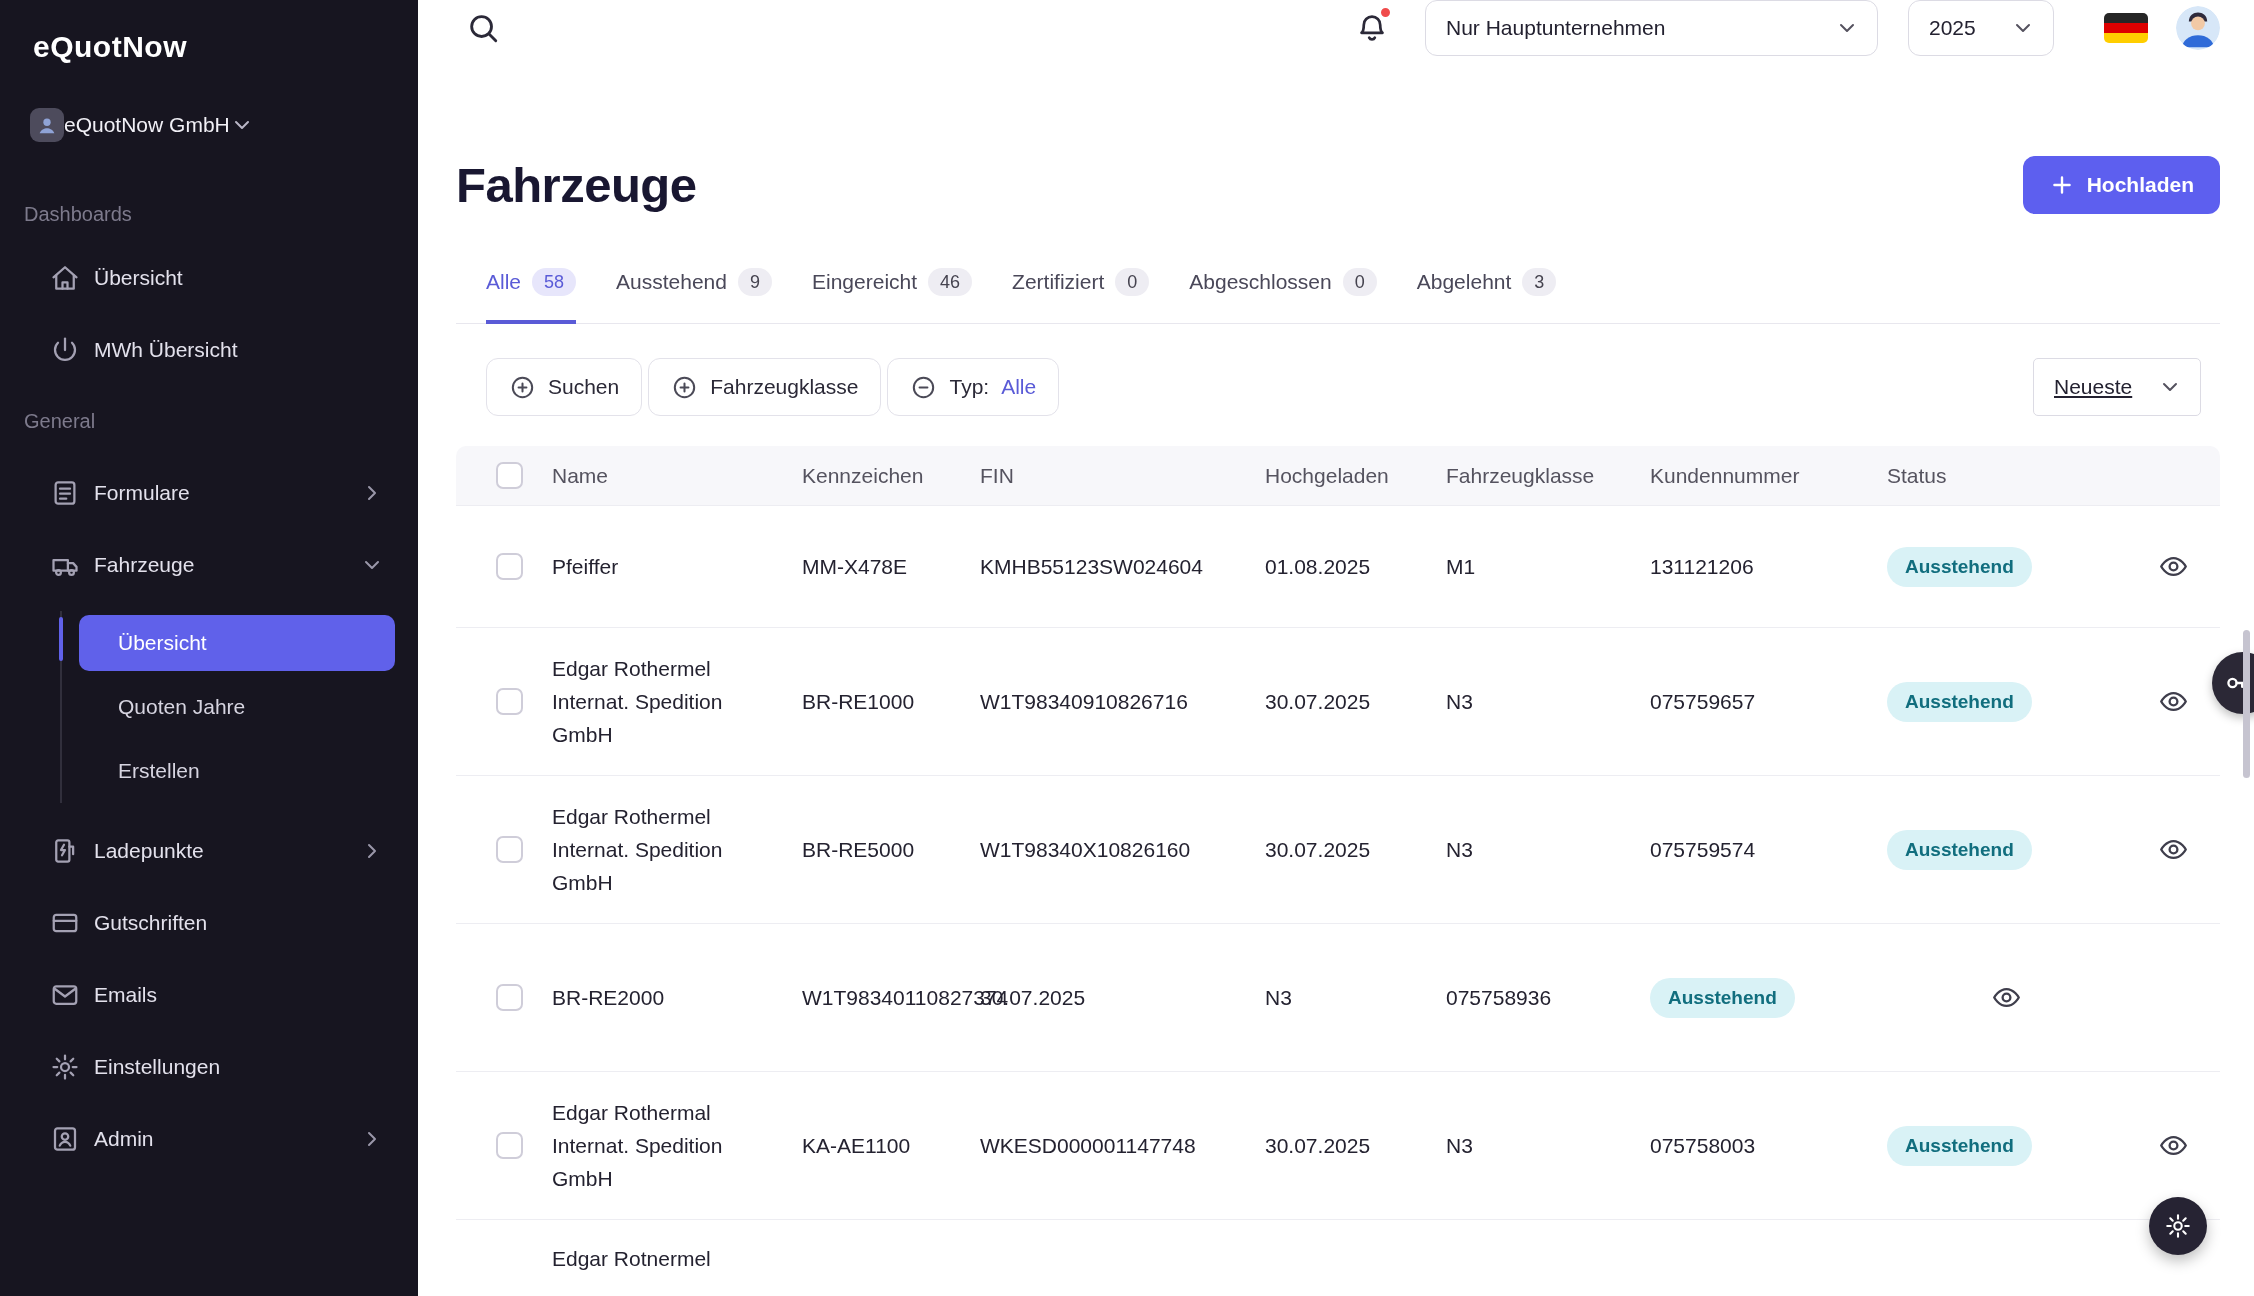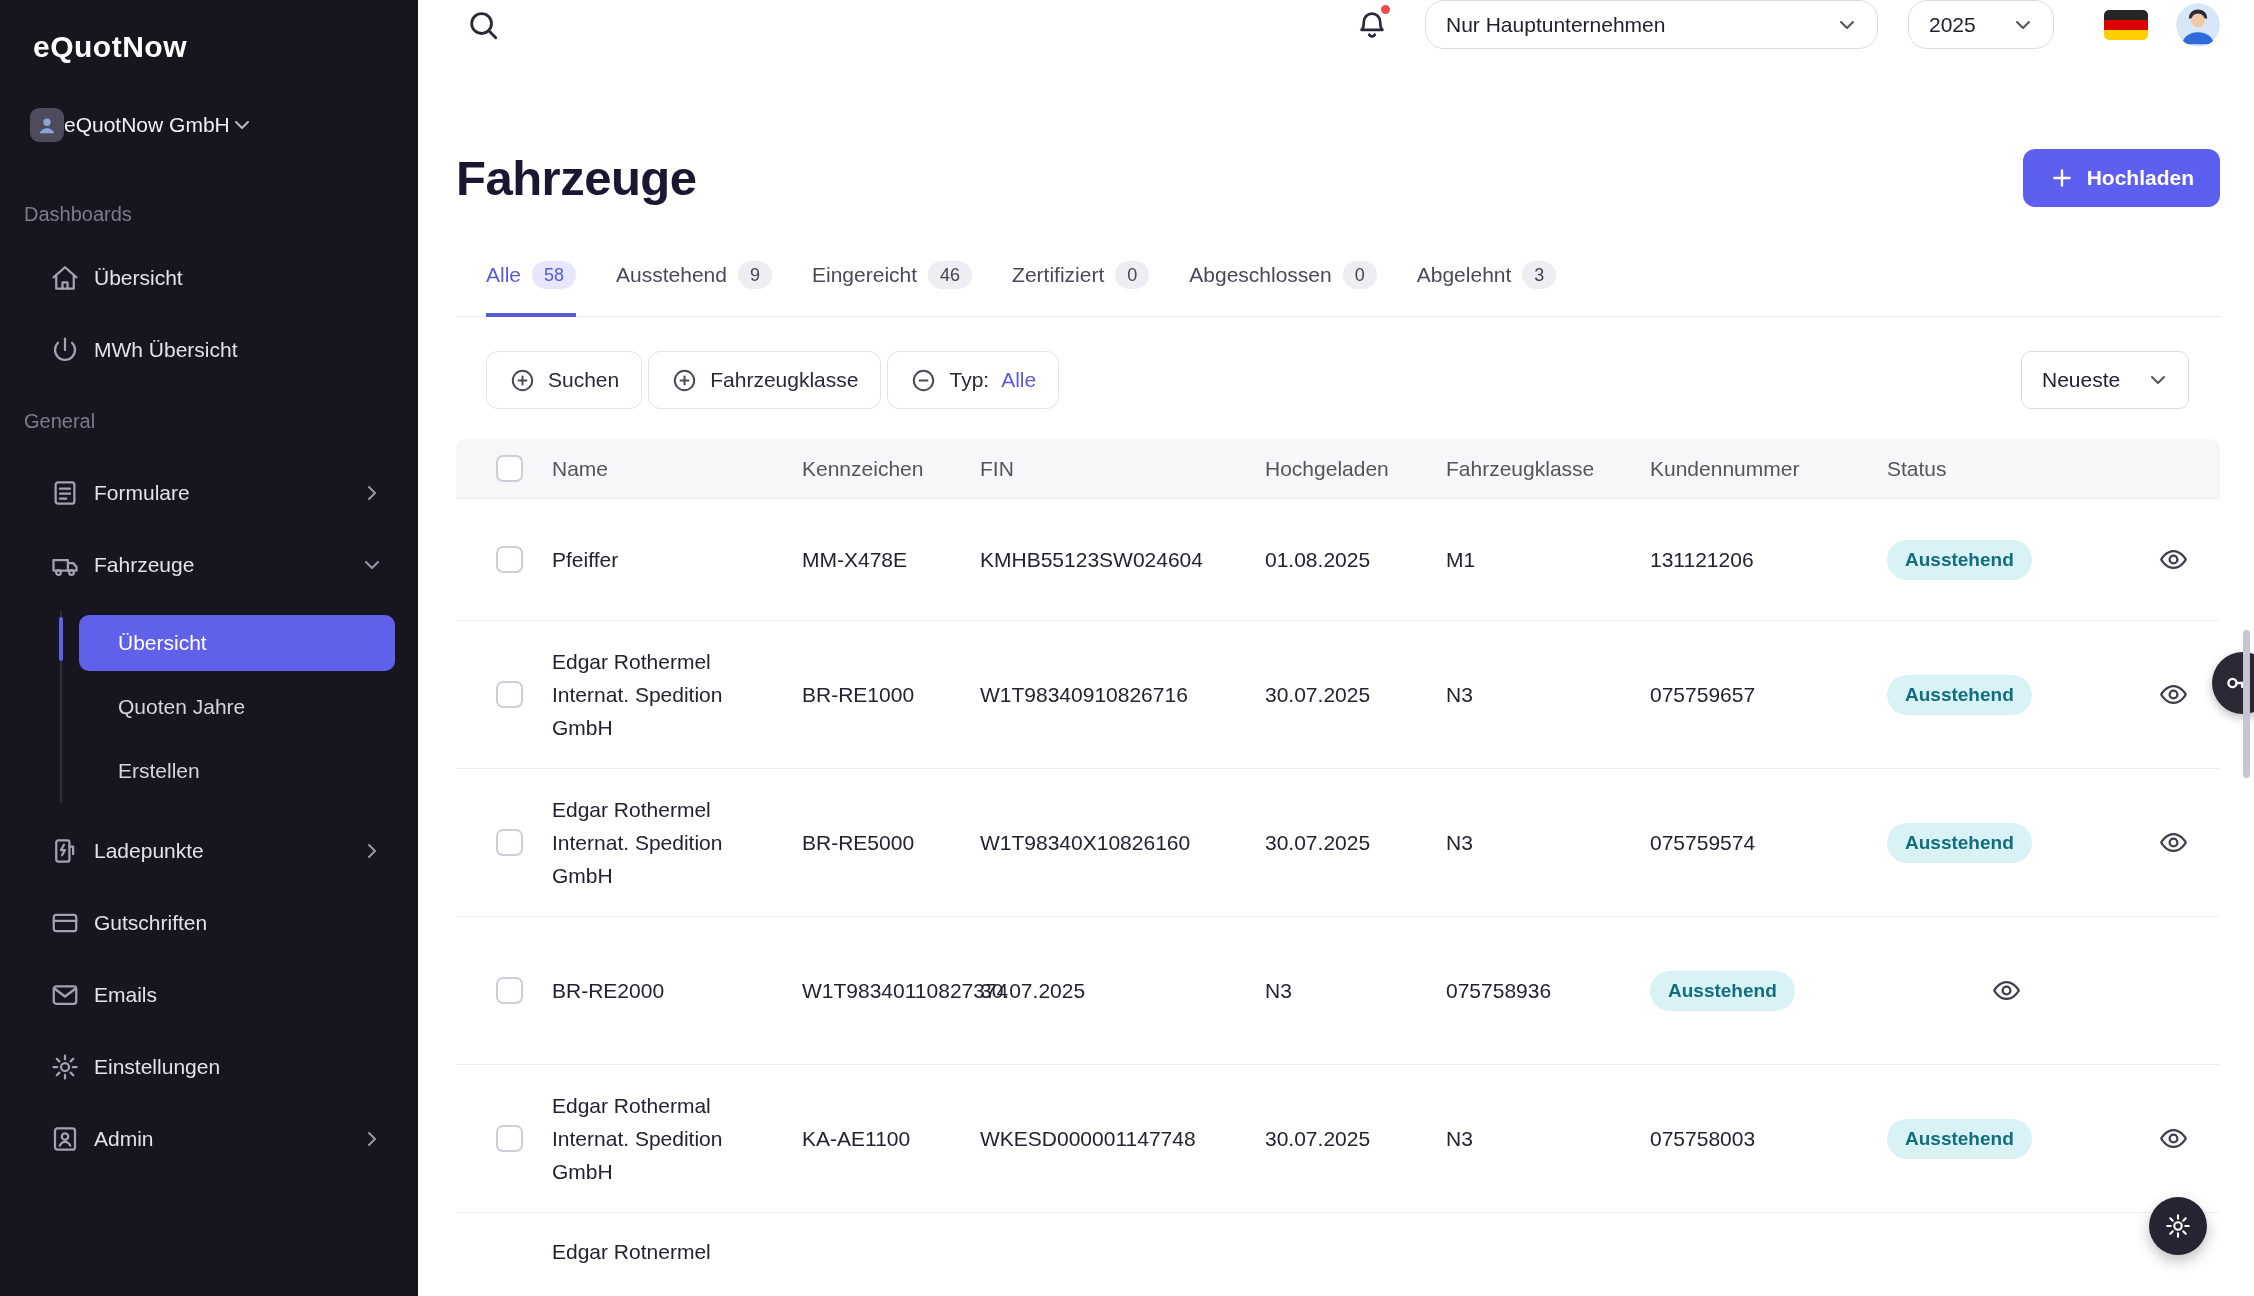--- a/index.html
+++ b/index.html
@@ -30,21 +30,21 @@
 
   
   .main { flex:1; display:flex; flex-direction:column; min-width:0; }
   .topbar { height:84px; display:flex; align-items:center; padding:0 34px 0 48px; }
   .icon-plain { background:none; border:none; cursor:pointer; display:flex; align-items:center; color:#2b2938; }
   .search-btn svg { width:34px; height:34px; }
   .topbar-right { margin-left:auto; display:flex; align-items:center; }
   .bell-wrap { position:relative; margin-right:36px; }
   .bell-wrap svg { width:34px; height:34px; color:#2b2938; }
   .bell-dot { position:absolute; top:-6px; right:-4px; width:15px; height:15px; border-radius:50%; background:#f04b4b; border:3px solid #ffffff; }
-  .select { display:flex; align-items:center; justify-content:space-between; border:1px solid #dcdbe4; border-radius:19px; height:49px; padding:0 18px 0 20px; font-size:21px; color:#232130; cursor:pointer; background:#fff; }
+  .select { display:flex; align-items:center; justify-content:space-between; border:1px solid #dcdbe4; border-radius:12px; height:56px; padding:0 18px 0 20px; font-size:21px; color:#232130; cursor:pointer; background:#fff; }
   .select svg { width:24px; height:24px; color:#55525f; }
   .select.company-filter { width:453px; margin-right:30px; }
   .select.year { width:146px; margin-right:50px; }
   .flag { width:44px; height:30px; border-radius:5px; overflow:hidden; display:flex; flex-direction:column; cursor:pointer; margin-right:28px; flex-shrink:0; }
   .flag div { flex:1; }
   .flag .b { background:#262626; } .flag .r { background:#dd0000; } .flag .g { background:#ffce00; }
   .avatar { width:44px; height:44px; border-radius:50%; overflow:hidden; cursor:pointer; flex-shrink:0; }
 
   .content { padding:100px 34px 0 38px; }
   .title-row { display:flex; align-items:center; justify-content:space-between; }
@@ -55,21 +55,21 @@
   .tabs { display:flex; gap:40px; margin-top:54px; padding-left:30px; border-bottom:1px solid #e8e7ee; }
   .tab { display:flex; align-items:center; gap:11px; padding-bottom:24px; font-size:21px; color:#4a4859; cursor:pointer; border-bottom:4px solid transparent; margin-bottom:-1px; line-height:28px; }
   .tab.active { color:#5a5bd7; font-weight:500; border-bottom-color:#5a5bd7; }
   .tab-count { background:#eeedf3; color:#45434f; font-size:18px; font-weight:500; border-radius:999px; padding:3px 12px; line-height:22px; }
   .tab.active .tab-count { background:#e7e6fb; color:#5a5bd7; }
 
   .filters { display:flex; align-items:center; margin-top:34px; padding-left:30px; }
   .filter-btn { display:flex; align-items:center; gap:12px; height:58px; padding:0 22px; background:#fff; border:1px solid #e3e2ea; border-radius:12px; font-size:21px; color:#2b2937; cursor:pointer; margin-right:6px; font-family:inherit; }
   .filter-btn svg { width:27px; height:27px; color:#4b4a57; }
   .filter-val { color:#5a5bd7; }
-  .sort-select { margin-left:auto; margin-right:31px; width:168px; height:58px; border-radius:10px; }
+  .sort-select { margin-left:auto; margin-right:19px; width:168px; height:58px; border-radius:5px;text-decoration:underline; }
 
   .table { margin-top:30px; }
   .thead, .trow { display:grid; grid-template-columns:96px 250px 178px 285px 181px 204px 237px 239px minmax(0,1fr); align-items:center; }
   .thead { background:#f7f7fa; height:60px; border-radius:10px 10px 0 0; font-size:21px; color:#55535f; border-bottom:1px solid #ededf2; }
   .trow { min-height:148px; border-bottom:1px solid #ededf2; font-size:21px; color:#242230; }
   .trow.single { min-height:122px; }
   .trow.partial { align-items:start; padding-top:22px; border-bottom:none; }
   .cb-cell { display:flex; align-items:center; padding-left:40px; }
   .cb { width:27px; height:27px; border:2px solid #cfcdd9; border-radius:7px; background:#fff; cursor:pointer; display:block; }
   .cell.name { max-width:225px; line-height:33px; }

